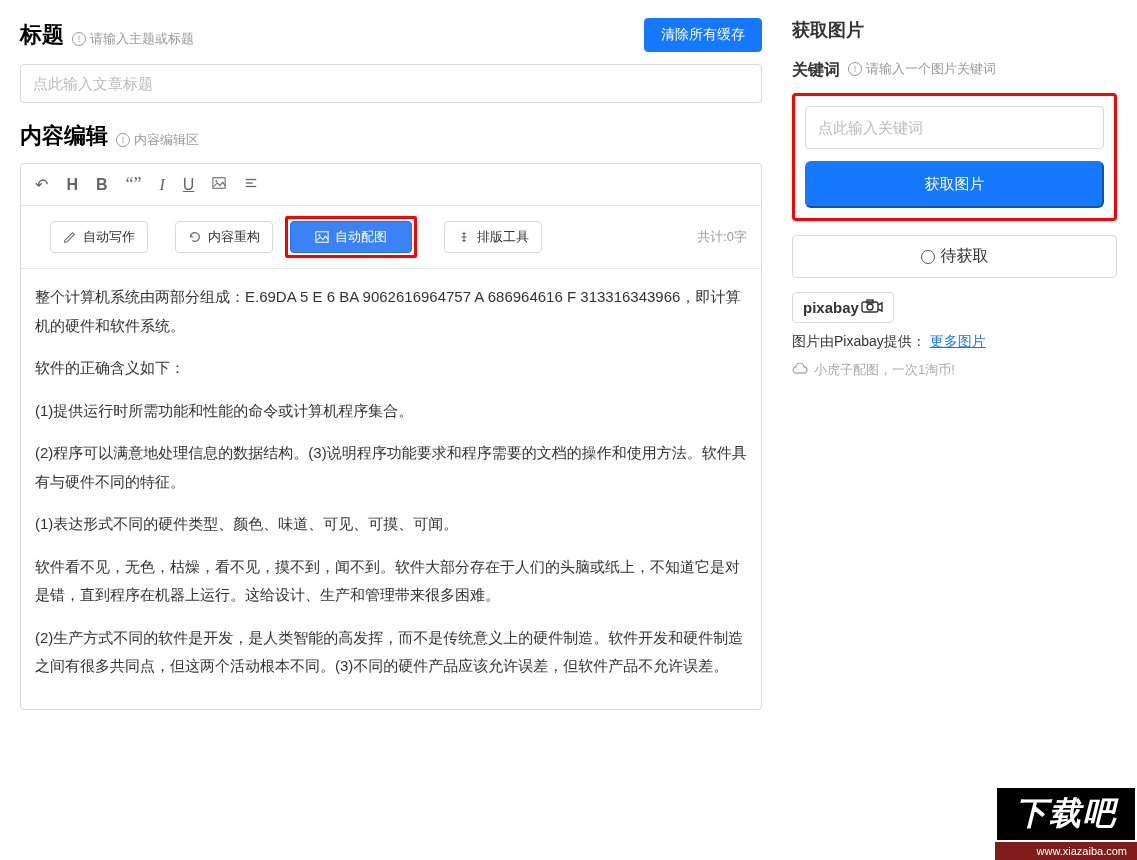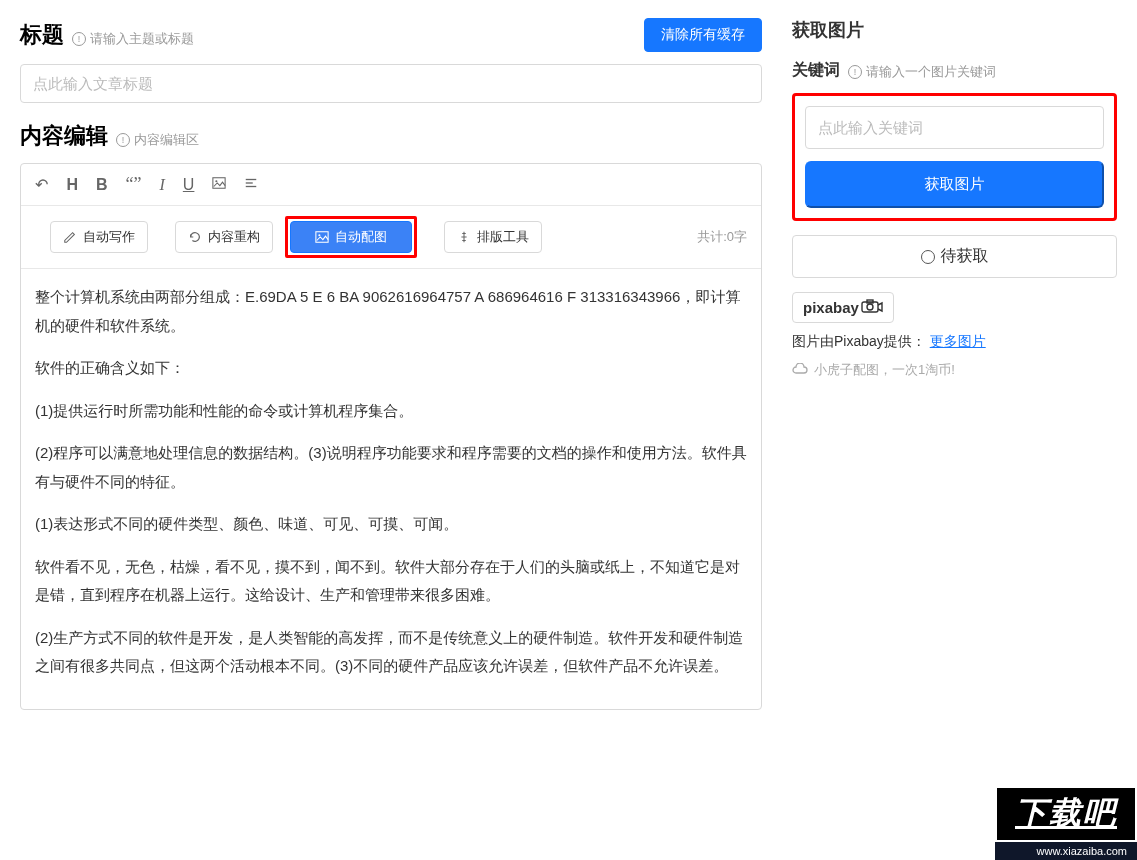--- a/index.html
+++ b/index.html
@@ -29,43 +29,43 @@
 .toolbar-row1 { display: flex; align-items: center; gap: 18px; padding: 10px 14px; border-bottom: 1px solid #e8e8e8; }
 .tool-icon { font-size: 16px; color: #666; cursor: pointer; font-family: Arial, sans-serif; }
 .toolbar-row2 { display: flex; align-items: center; gap: 12px; padding: 10px 14px; border-bottom: 1px solid #e8e8e8; }
 .toolbar-row2 .spacer { flex: 1; }
 .word-count { font-size: 13px; color: #999; }
 .highlight-red { border: 3px solid #ff0000; padding: 2px; border-radius: 2px; }
 
 .content-area { padding: 14px; font-size: 15px; line-height: 1.9; color: #333; }
 .content-area p { margin-bottom: 14px; }
 
-.side-header { display: flex; align-items: flex-end; gap: 8px; margin-bottom: 12px; }
+.side-header { display: flex; align-items: flex-start; gap: 8px; margin-bottom: 12px; }
 .side-title { font-size: 18px; font-weight: 700; }
 .side-hint { font-size: 13px; color: #999; display: flex; align-items: center; gap: 4px; }
 
 .keyword-box { border: 3px solid #ff0000; padding: 10px; border-radius: 4px; margin-bottom: 14px; }
 .keyword-input { width: 100%; padding: 12px; border: 1px solid #d9d9d9; border-radius: 4px; font-size: 15px; margin-bottom: 12px; }
 .keyword-input::placeholder { color: #bbb; }
 
 .pending-btn { width: 100%; padding: 10px; border: 1px solid #d9d9d9; border-radius: 4px; background: #fff; display: flex; align-items: center; justify-content: center; gap: 6px; font-size: 16px; color: #333; cursor: pointer; margin-bottom: 14px; }
 .circle-icon { width: 14px; height: 14px; border: 1.5px solid #555; border-radius: 50%; display: inline-block; }
 
 .pixabay-box { display: inline-flex; align-items: center; gap: 2px; padding: 6px 10px; border: 1px solid #d9d9d9; border-radius: 4px; font-size: 15px; font-weight: 600; margin-bottom: 10px; }
 .camera-icon { font-size: 14px; }
 
 .provider-line { font-size: 14px; margin-bottom: 10px; }
 .link { color: #1677ff; text-decoration: underline; cursor: pointer; }
 
 .footer-note { font-size: 13px; color: #aaa; display: flex; align-items: center; gap: 6px; }
 .cloud-icon { font-size: 14px; }
 
 .watermark { position: fixed; bottom: 0; right: 0; }
-.watermark-top { background: #000; color: #fff; font-size: 32px; font-weight: 700; padding: 4px 18px; font-style: italic; letter-spacing: 2px; border: 2px solid #fff; text-decoration: underline; }
-.watermark-bottom { background: #0f172a; color: #fff; font-size: 11px; padding: 3px 10px; text-align: right; }
+.watermark-top { background: #000; color: #fff; font-size: 32px; font-weight: 700; padding: 4px 18px; font-style: italic; letter-spacing: 2px; border: 2px solid #fff; }
+.watermark-bottom { background: #7f1d1d; color: #fff; font-size: 11px; padding: 3px 10px; text-align: right; }
 
 svg.ico { width: 14px; height: 14px; }
 </style>
 </head>
 <body>
 
 <div class="container">
   <div class="main">
     <div class="section-header">
       <div class="section-title-group">

